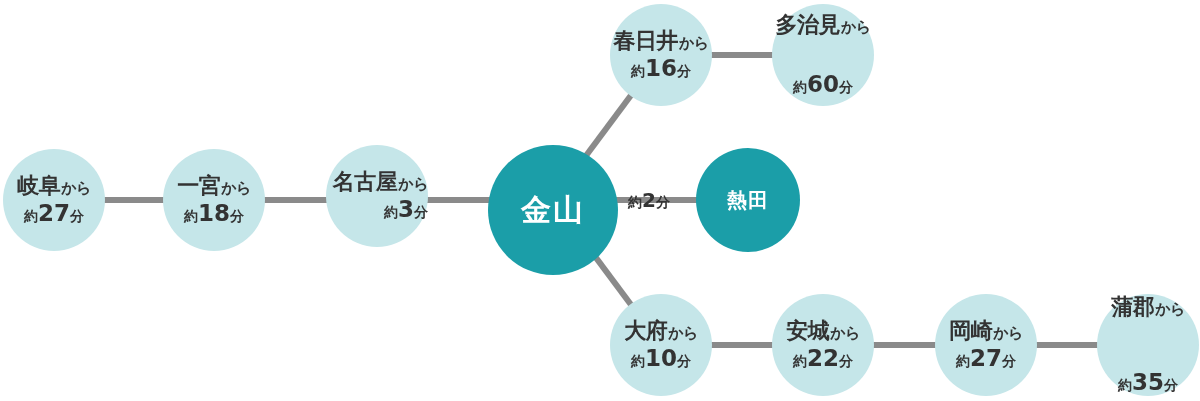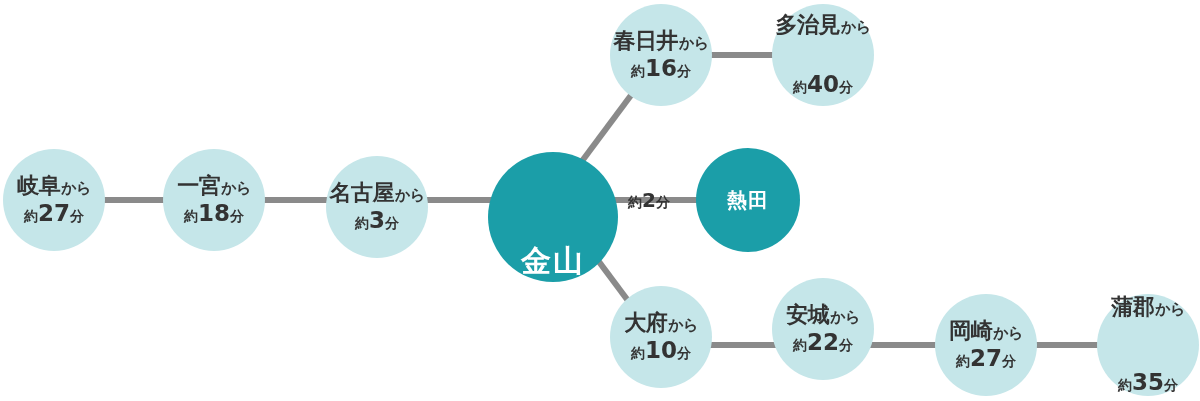--- a/index.html
+++ b/index.html
@@ -34,50 +34,50 @@
 </svg>
 
 <div class="node light" style="left:3px;top:149px;width:102px;height:102px;">
   <div class="name"><span>岐阜</span><span class="kara">から</span></div>
   <div class="time"><span>約</span><span class="num">27</span><span>分</span></div>
 </div>
 <div class="node light" style="left:163px;top:149px;width:102px;height:102px;">
   <div class="name"><span>一宮</span><span class="kara">から</span></div>
   <div class="time"><span>約</span><span class="num">18</span><span>分</span></div>
 </div>
-<div class="node light" style="left:326px;top:156px;width:102px;height:102px;">
+<div class="node light" style="left:326px;top:145px;width:102px;height:102px;align-items:flex-end;">
   <div class="name"><span>名古屋</span><span class="kara">から</span></div>
   <div class="time"><span>約</span><span class="num">3</span><span>分</span></div>
 </div>
 
-<div class="node hub" style="left:488px;top:152px;width:130px;height:130px;justify-content:flex-end;">
+<div class="node hub" style="left:488px;top:145px;width:130px;height:130px;">
   <div class="hubname">金山</div>
 </div>
 
 <div class="edge-label" style="left:628px;top:160px;">
   <span>約</span><span class="num">2</span><span>分</span>
 </div>
 <div class="node hub" style="left:696px;top:148px;width:104px;height:104px;">
   <div class="hubname small">熱田</div>
 </div>
 
 <div class="node light" style="left:610px;top:4px;width:102px;height:102px;">
   <div class="name"><span>春日井</span><span class="kara">から</span></div>
   <div class="time"><span>約</span><span class="num">16</span><span>分</span></div>
 </div>
 <div class="node light" style="left:772px;top:4px;width:102px;height:102px;gap:32px;">
   <div class="name"><span>多治見</span><span class="kara">から</span></div>
-  <div class="time"><span>約</span><span class="num">40</span><span>分</span></div>
+  <div class="time"><span>約</span><span class="num">60</span><span>分</span></div>
 </div>
 
-<div class="node light" style="left:610px;top:286px;width:102px;height:102px;">
+<div class="node light" style="left:610px;top:294px;width:102px;height:102px;">
   <div class="name"><span>大府</span><span class="kara">から</span></div>
   <div class="time"><span>約</span><span class="num">10</span><span>分</span></div>
 </div>
-<div class="node light" style="left:772px;top:278px;width:102px;height:102px;">
+<div class="node light" style="left:772px;top:294px;width:102px;height:102px;">
   <div class="name"><span>安城</span><span class="kara">から</span></div>
   <div class="time"><span>約</span><span class="num">22</span><span>分</span></div>
 </div>
 <div class="node light" style="left:935px;top:294px;width:102px;height:102px;">
   <div class="name"><span>岡崎</span><span class="kara">から</span></div>
   <div class="time"><span>約</span><span class="num">27</span><span>分</span></div>
 </div>
 <div class="node light" style="left:1097px;top:294px;width:102px;height:102px;gap:48px;">
   <div class="name"><span>蒲郡</span><span class="kara">から</span></div>
   <div class="time"><span>約</span><span class="num">35</span><span>分</span></div>

